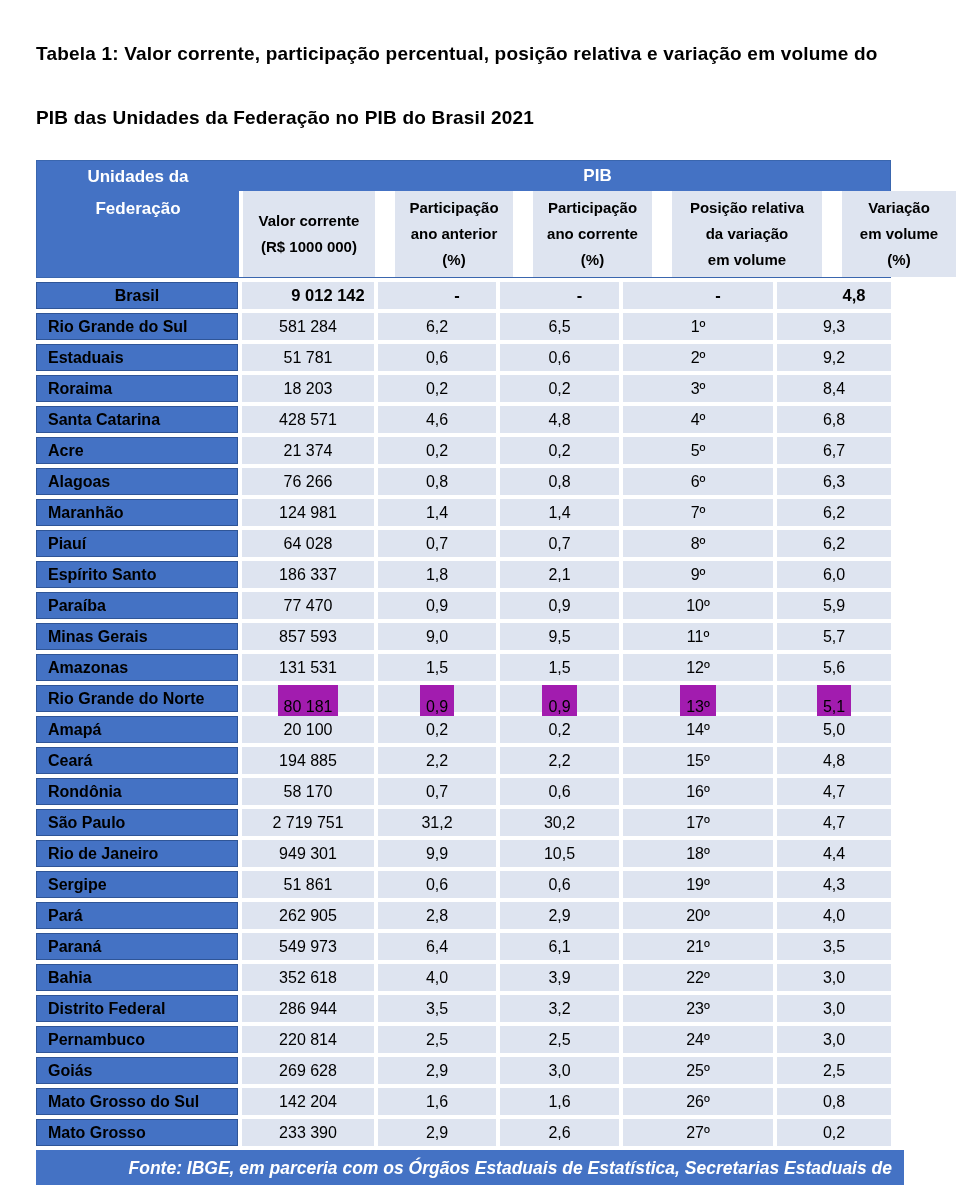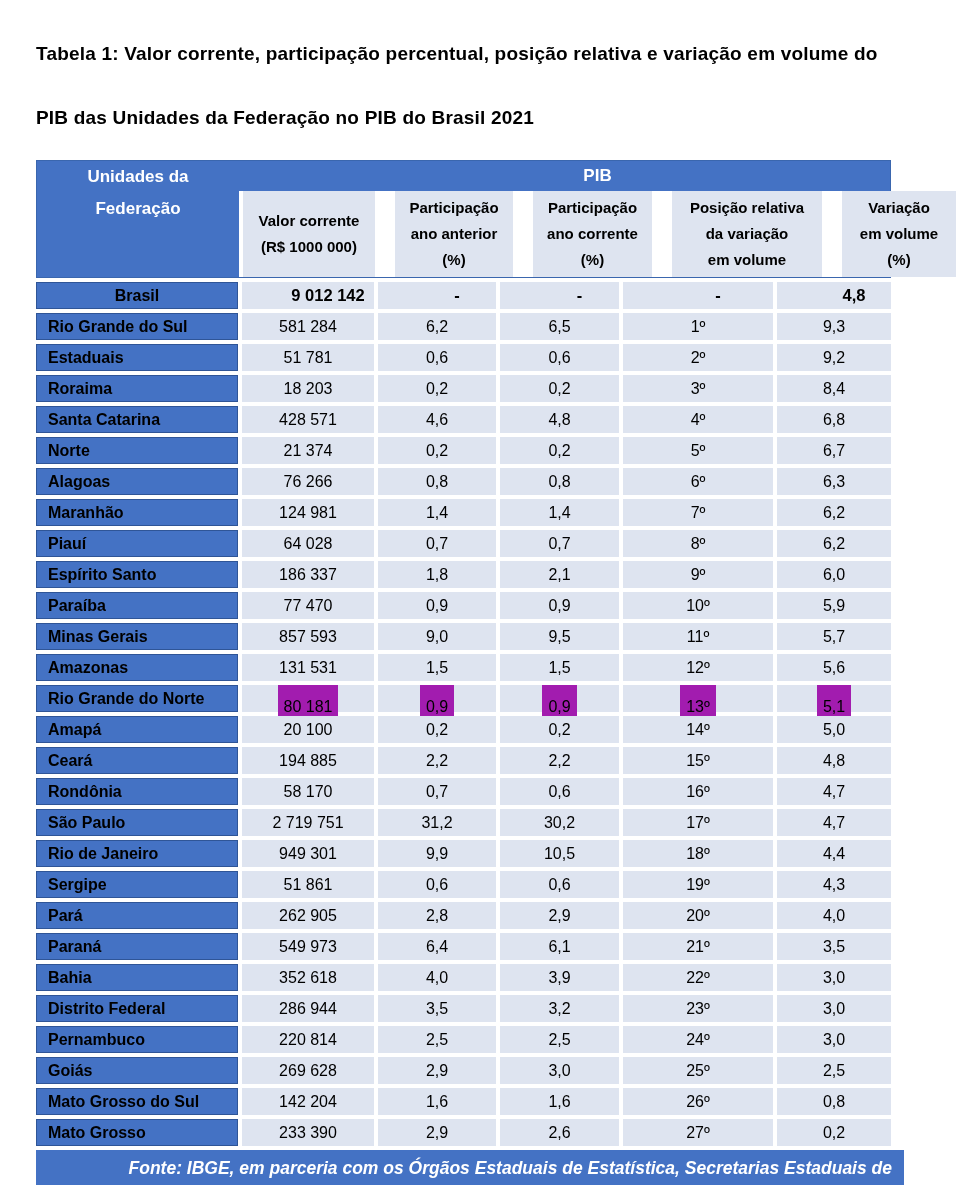--- a/index.html
+++ b/index.html
@@ -182,21 +182,21 @@
   <div class="row">
     <div class="name-cell">Santa Catarina</div>
     <div class="val-cell"><span class="val">428 571</span></div>
     <div class="val-cell"><span class="val">4,6</span></div>
     <div class="val-cell"><span class="val">4,8</span></div>
     <div class="val-cell"><span class="val">4º</span></div>
     <div class="val-cell"><span class="val">6,8</span></div>
   </div>
 
   <div class="row">
-    <div class="name-cell">Norte</div>
+    <div class="name-cell">Acre</div>
     <div class="val-cell"><span class="val">21 374</span></div>
     <div class="val-cell"><span class="val">0,2</span></div>
     <div class="val-cell"><span class="val">0,2</span></div>
     <div class="val-cell"><span class="val">5º</span></div>
     <div class="val-cell"><span class="val">6,7</span></div>
   </div>
 
   <div class="row">
     <div class="name-cell">Alagoas</div>
     <div class="val-cell"><span class="val">76 266</span></div>

